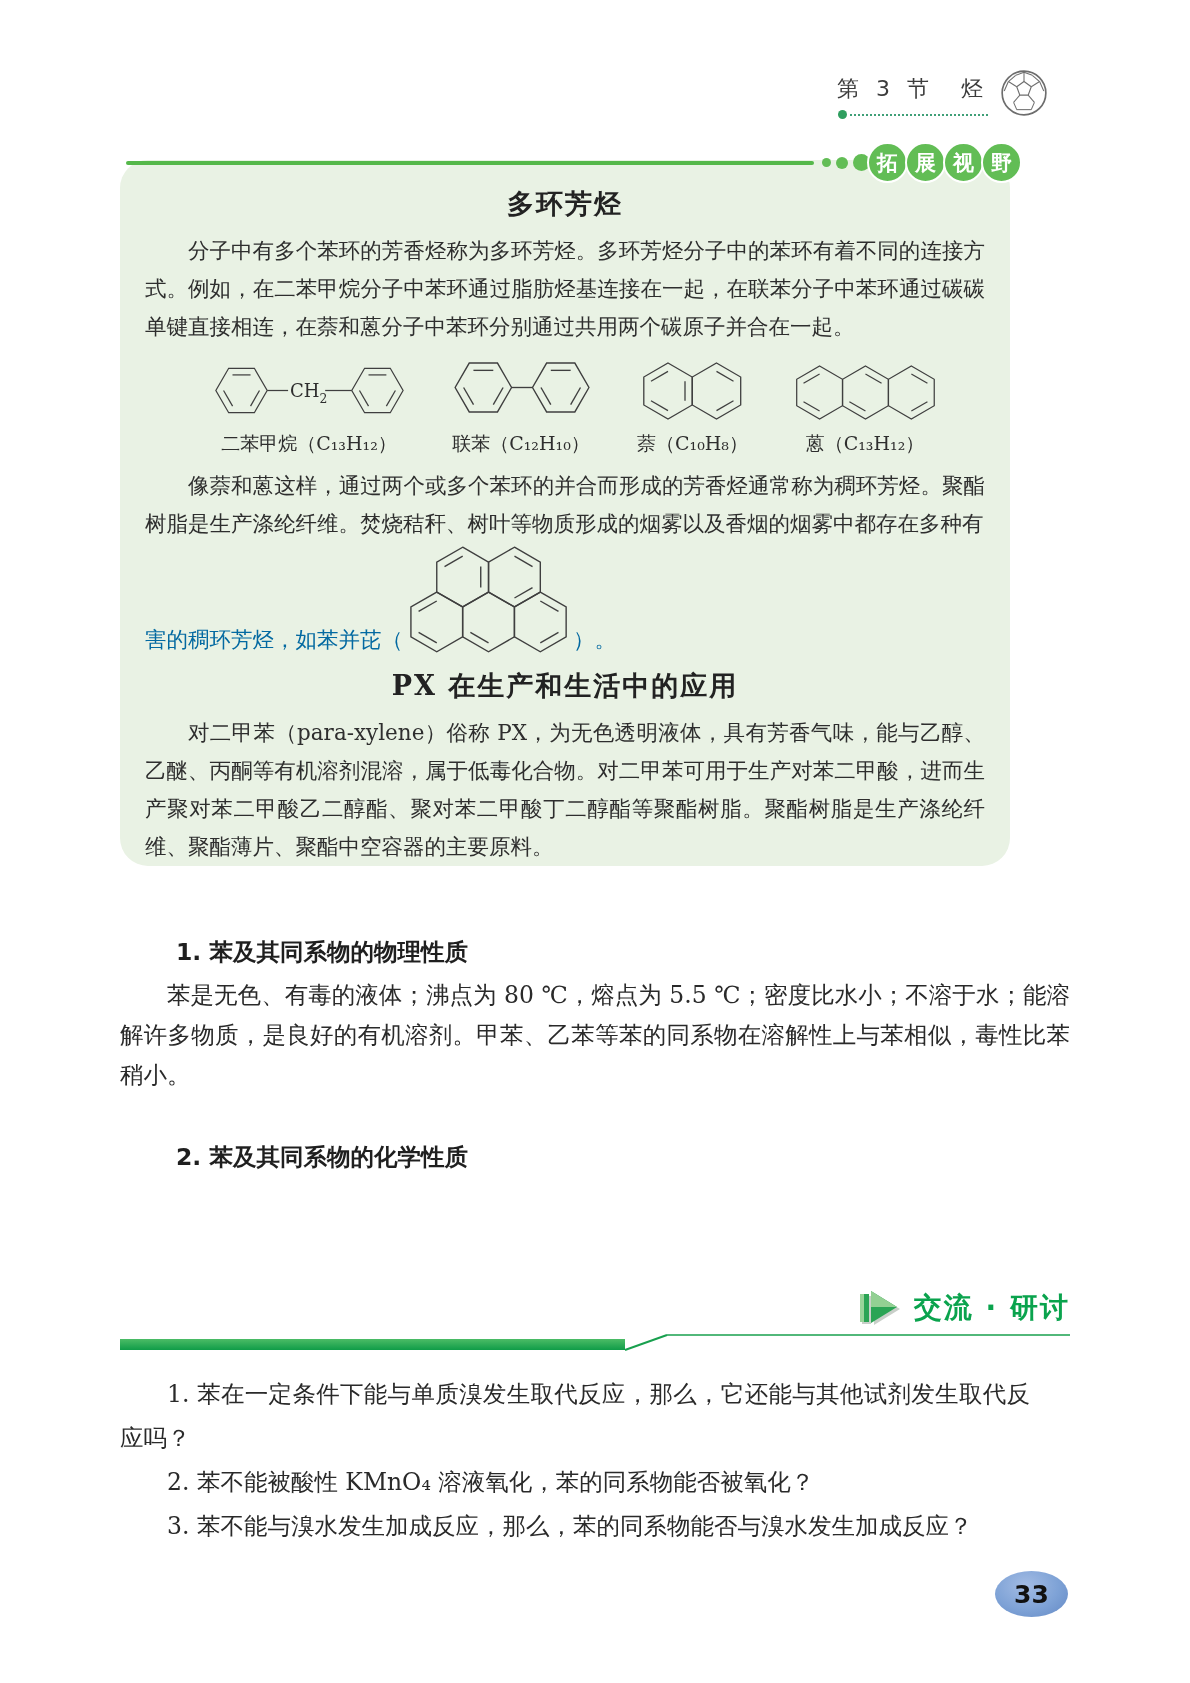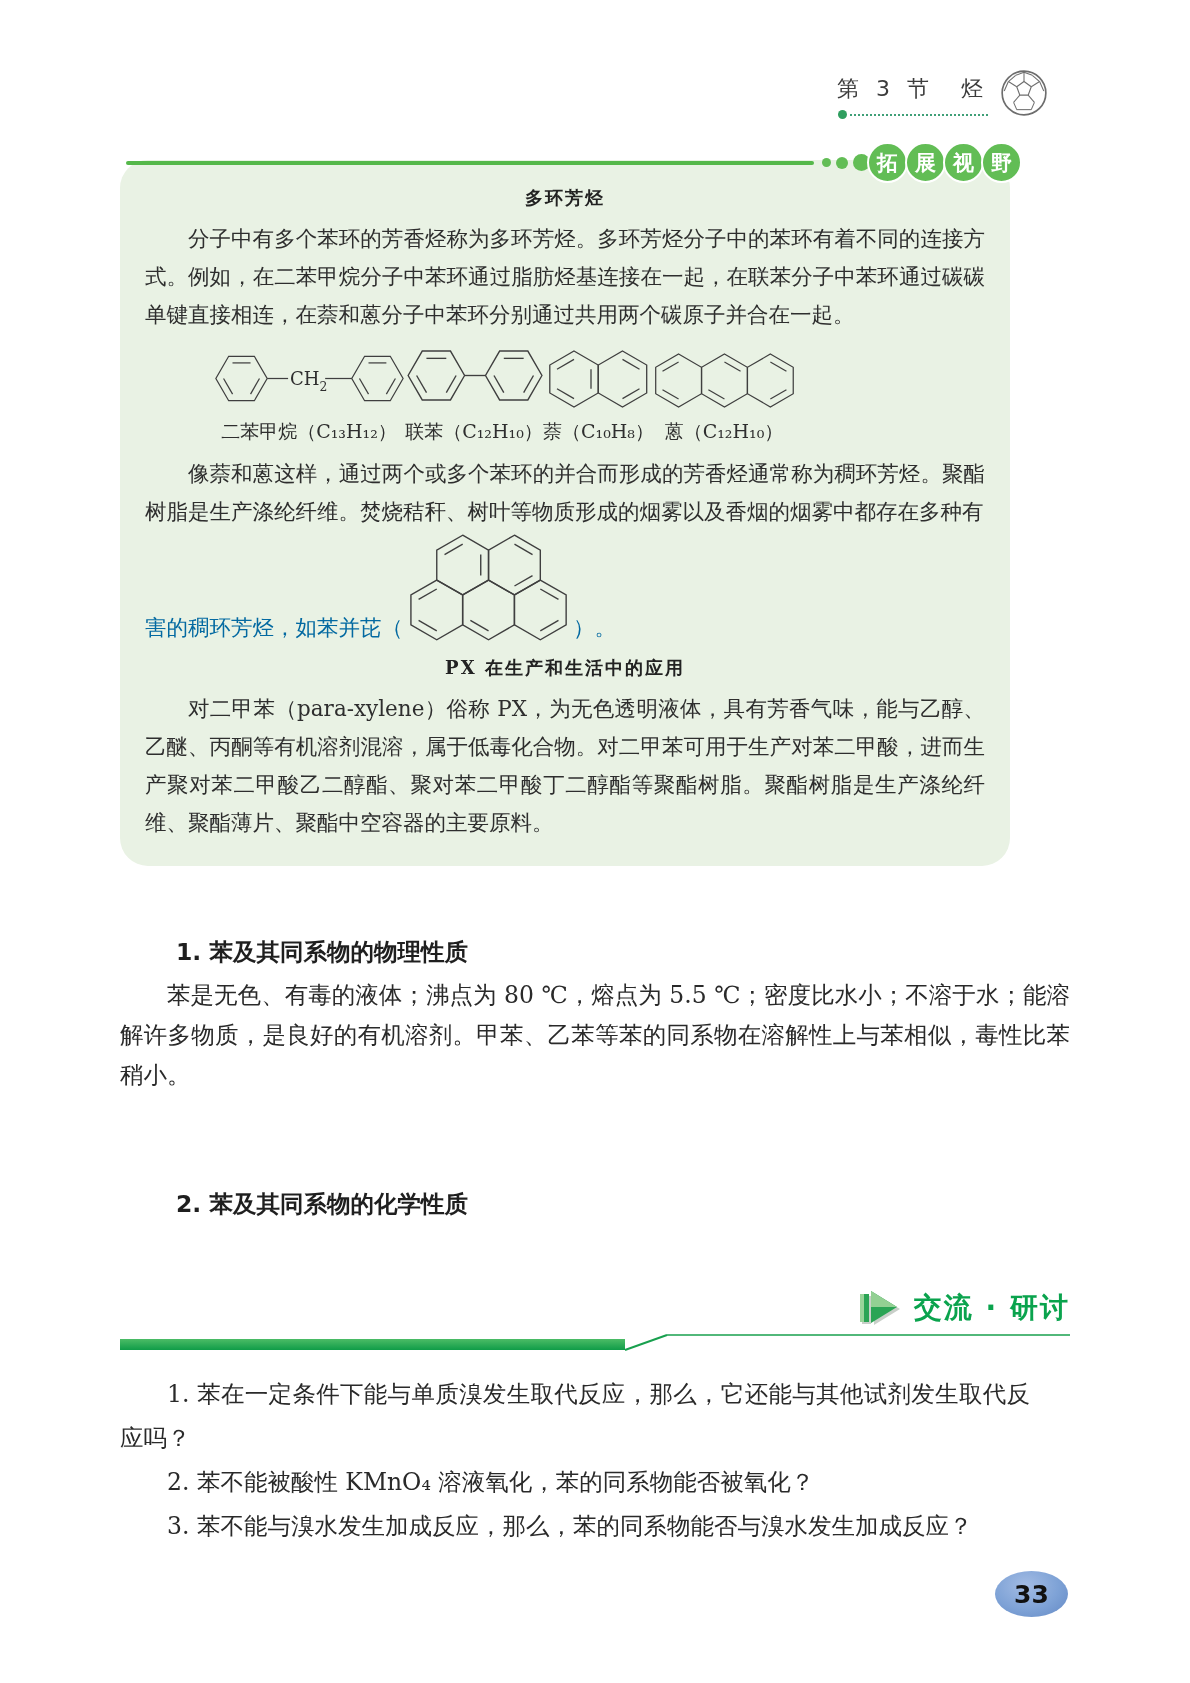--- a/index.html
+++ b/index.html
@@ -25,44 +25,44 @@
   .bdot{border-radius:50%;background:#62bd55;flex:none;}
   .bdot.d1{width:9px;height:9px;margin-left:8px;}
   .bdot.d2{width:12px;height:12px;margin-left:5px;}
   .bdot.d3{width:17px;height:17px;margin-left:5px;}
   .badge-circle{
     width:37px;height:37px;border-radius:50%;background:#62bd55;border:2px solid #fff;
     color:#fff;font-family:"DejaVu Sans",sans-serif;font-weight:bold;font-size:21px;
     display:flex;align-items:center;justify-content:center;margin-left:-3px;flex:none;
   }
   .box-title{
-    margin:26px 0 0 0;text-align:center;font-size:18px;font-weight:bold;color:#222;
+    margin:26px 0 0 0;text-align:center;font-size:27px;font-weight:bold;color:#222;
     letter-spacing:2px;font-family:"DejaVu Serif",serif;
   }
   .box-para{
     margin:10px 0 0 0;font-size:21.5px;line-height:38px;text-align:justify;
     text-indent:2em;color:#2e2e2e;
   }
-  .structures{display:flex;justify-content:flex-start;align-items:flex-end;margin-top:8px;padding:0 50px 0 68px;}
+  .structures{display:flex;justify-content:space-between;align-items:flex-end;margin-top:8px;padding:0 50px 0 68px;}
   .structure-fig{display:flex;flex-direction:column;align-items:center;margin:0;}
   .structure-fig svg{display:block;}
   .structure-caption{font-size:19px;margin-top:10px;white-space:nowrap;color:#2e2e2e;}
   .inline-struct-row{display:flex;align-items:flex-end;margin-top:2px;font-size:21.5px;color:#0369a1;}
   .inline-struct-row svg{margin:0 6px;}
   .px-title{margin-top:14px;}
   .mol{fill:none;stroke:#3f3f3f;stroke-width:1.3;}
   .mtxt{font-family:"DejaVu Serif",serif;font-size:19px;fill:#2e2e2e;stroke:none;}
   .msub{font-size:13px;}
   
   .sec-heading{
     position:absolute;left:120px;padding-left:48px;margin:8px;
     font-family:"DejaVu Sans",sans-serif;font-weight:bold;font-size:23.5px;color:#1f1f1f;
   }
   #heading1{top:928px;}
-  #heading2{top:1180px;}
+  #heading2{top:1133px;}
   .main-para{
     position:absolute;left:120px;top:975px;width:950px;margin:0;
     font-size:23.5px;line-height:40px;text-align:justify;text-indent:2em;color:#2a2a2a;
   }
   
   .banner{position:absolute;left:120px;top:1288px;width:950px;}
   .banner-head{display:flex;align-items:center;gap:12px;justify-content:flex-end;}
   .banner-title{
     font-family:"DejaVu Sans",sans-serif;font-weight:bold;font-size:28px;color:#0aa34d;letter-spacing:2px;
   }
@@ -173,21 +173,21 @@
           <polygon points="26.0,2.0 50.2,16.0 50.2,44.0 26.0,58.0 1.8,44.0 1.8,16.0"></polygon>
           <line x1="9.0" y1="20.2" x2="26.0" y2="10.4"></line>
           <line x1="26.0" y1="49.6" x2="9.0" y2="39.8"></line>
           <polygon points="74.5,2.0 98.7,16.0 98.7,44.0 74.5,58.0 50.3,44.0 50.3,16.0"></polygon>
           <line x1="74.5" y1="10.4" x2="91.5" y2="20.2"></line>
           <line x1="74.5" y1="49.6" x2="57.5" y2="39.8"></line>
           <polygon points="123.0,2.0 147.2,16.0 147.2,44.0 123.0,58.0 98.8,44.0 98.8,16.0"></polygon>
           <line x1="123.0" y1="10.4" x2="140.0" y2="20.2"></line>
           <line x1="140.0" y1="39.8" x2="123.0" y2="49.6"></line>
         </svg>
-      <figcaption class="structure-caption">蒽（C₁₂H₁₀）</figcaption>
+      <figcaption class="structure-caption">蒽（C₁₃H₁₂）</figcaption>
     </figure>
   </div>
 
   <p class="box-para">像萘和蒽这样，通过两个或多个苯环的并合而形成的芳香烃通常称为稠环芳烃。聚酯树脂是生产涤纶纤维。焚烧秸秆、树叶等物质形成的烟雾以及香烟的烟雾中都存在多种有</p>
 
   <div class="inline-struct-row">
     <span>害的稠环芳烃，如苯并芘（</span>
     <svg id="mol-bap" class="mol" width="158" height="109" viewBox="0 0 148 102">
         <polygon points="50.3,2.0 74.5,16.0 74.5,44.0 50.3,58.0 26.0,44.0 26.0,16.0"></polygon>
         <line x1="33.3" y1="20.2" x2="50.3" y2="10.4"></line>

